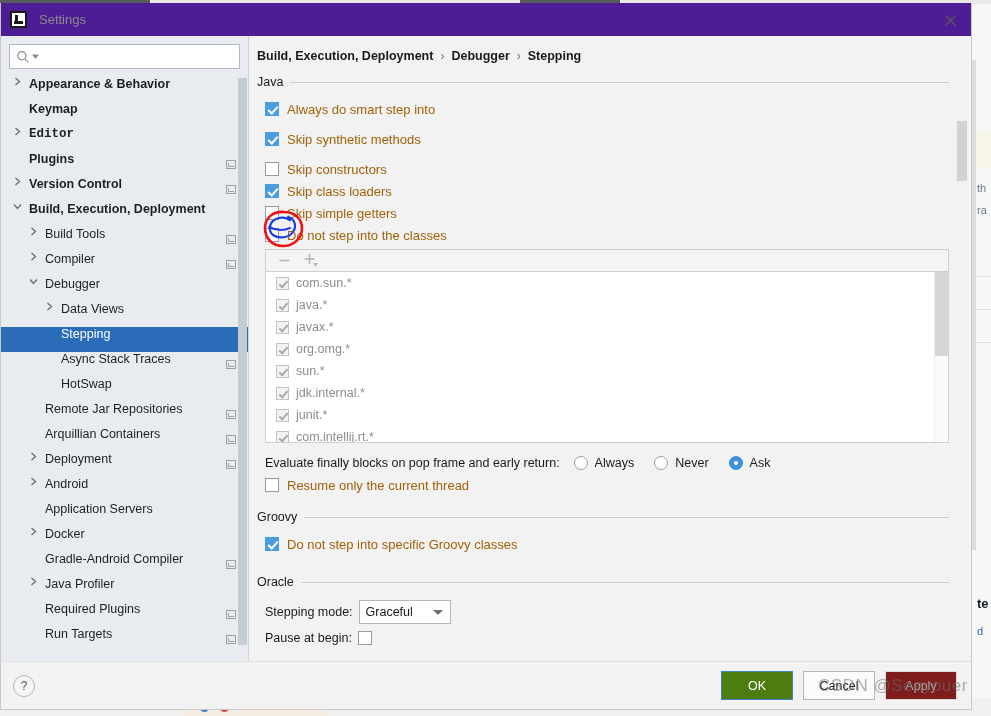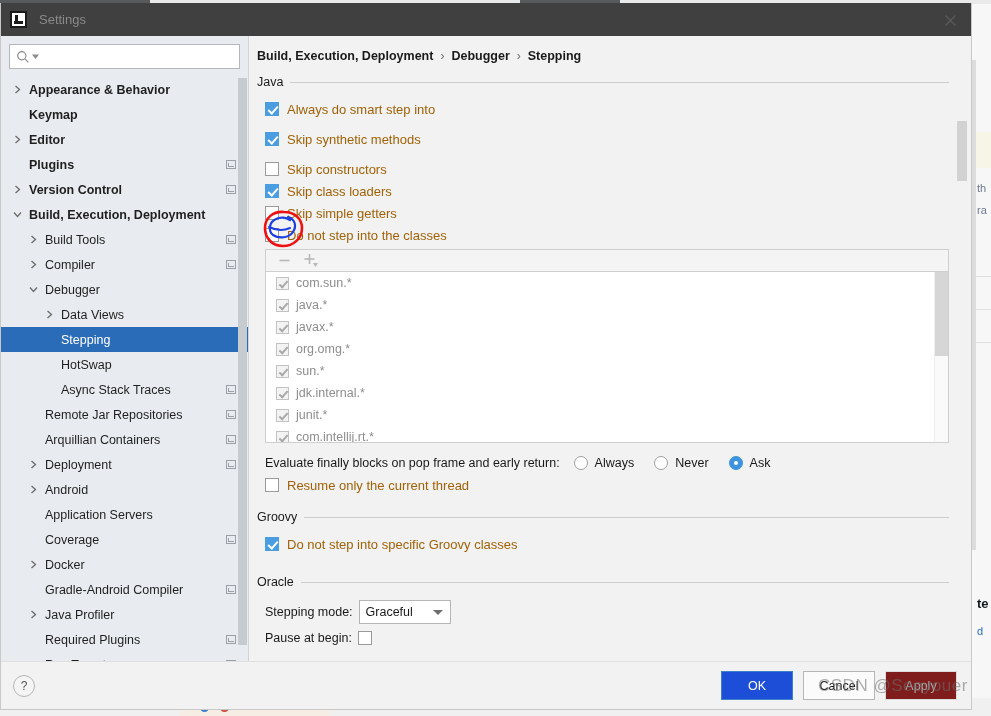--- a/index.html
+++ b/index.html
@@ -57,21 +57,21 @@
     width: 972px; height: 707px;
     background: #f2f2f2;
     border: 1px solid #c8c8c8;
     border-top: none;
     display: flex; flex-direction: column;
   }
 
   
   #titlebar {
     height: 33px; flex: 0 0 33px;
-    background: #404040;
+    background: #4c1d95;
     display: flex; align-items: center;
     padding: 0 0 0 9px;
     position: relative;
   }
   #ij-logo {
     width: 17px; height: 17px; flex: 0 0 17px;
     background: #ffffff;
     border: 2px solid #1a1a1a;
     position: relative;
   }
@@ -120,21 +120,21 @@
     border: none; outline: none; background: transparent;
     flex: 1 1 auto; font-size: 12px; font-family: "Liberation Sans", sans-serif;
     color: #222; padding: 0;
   }
   #tree {
     flex: 1 1 auto; overflow: hidden; position: relative;
     padding-top: 2px;
   }
   .tree-row {
     height: 25px;
-    display: flex; align-items: center;
+    display: flex; align-items: flex-start;
     padding-right: 18px;
     position: relative;
     white-space: nowrap;
   }
   .tree-row.selected { background: #2b6cb8; }
   .tree-row.selected .tree-label { color: #ffffff; }
   .tree-arrow {
     width: 16px; flex: 0 0 16px;
     display: flex; align-items: center; justify-content: center;
     color: #6b6b6b;
@@ -321,21 +321,21 @@
   #footer-buttons {
     margin-left: auto; display: flex; align-items: center; gap: 10px;
   }
   .btn {
     height: 29px; min-width: 72px;
     display: flex; align-items: center; justify-content: center;
     font-size: 12.5px;
     border: 1px solid #b6b6b6;
     background: #fbfbfb; color: #1a1a1a;
   }
-  .btn.primary { background: #1d4ed8; border-color: #3d82c8; color: #ffffff; min-width: 72px; }
+  .btn.primary { background: #4d7c0f; border-color: #3d82c8; color: #ffffff; min-width: 72px; }
   .btn.disabled { color: #a8a8a8; background: #7f1d1d; border-color: #dcdcdc; }
 
   
   #annotation {
     position: absolute; left: 262px; top: 208px;
     width: 44px; height: 42px;
     pointer-events: none;
     z-index: 40;
   }
 
@@ -413,21 +413,21 @@
           <div class="tree-row">
             <span class="tree-arrow" style="margin-left: 8px;"></span>
             <span class="tree-label bold" style="margin-left: 4px;">Keymap</span>
           </div>
           <div class="tree-row">
             <span class="tree-arrow" style="margin-left: 8px;">
               <svg width="9" height="9" viewBox="0 0 9 9">
                 <polyline points="2.5,1 6.5,4.5 2.5,8" fill="none" stroke="#6b6b6b" stroke-width="1.3"></polyline>
               </svg>
             </span>
-            <span class="tree-label bold" style="margin-left: 4px;">Editor</span>
+            <span class="tree-label bold" style="margin-left: 4px; font-family: Liberation Mono, monospace;">Editor</span>
           </div>
           <div class="tree-row">
             <span class="tree-arrow" style="margin-left: 8px;"></span>
             <span class="tree-label bold" style="margin-left: 4px;">Plugins</span>
             <span class="tree-badge"></span>
           </div>
           <div class="tree-row">
             <span class="tree-arrow" style="margin-left: 8px;">
               <svg width="9" height="9" viewBox="0 0 9 9">
                 <polyline points="2.5,1 6.5,4.5 2.5,8" fill="none" stroke="#6b6b6b" stroke-width="1.3"></polyline>
@@ -477,26 +477,26 @@
               </svg>
             </span>
             <span class="tree-label" style="margin-left: 4px;">Data Views</span>
           </div>
           <div class="tree-row selected">
             <span class="tree-arrow" style="margin-left: 40px;"></span>
             <span class="tree-label" style="margin-left: 4px;">Stepping</span>
           </div>
           <div class="tree-row">
             <span class="tree-arrow" style="margin-left: 40px;"></span>
+            <span class="tree-label" style="margin-left: 4px;">Async Stack Traces</span>
+            <span class="tree-badge"></span>
+          </div>
+          <div class="tree-row">
+            <span class="tree-arrow" style="margin-left: 40px;"></span>
             <span class="tree-label" style="margin-left: 4px;">HotSwap</span>
-          </div>
-          <div class="tree-row">
-            <span class="tree-arrow" style="margin-left: 40px;"></span>
-            <span class="tree-label" style="margin-left: 4px;">Async Stack Traces</span>
-            <span class="tree-badge"></span>
           </div>
           <div class="tree-row">
             <span class="tree-arrow" style="margin-left: 24px;"></span>
             <span class="tree-label" style="margin-left: 4px;">Remote Jar Repositories</span>
             <span class="tree-badge"></span>
           </div>
           <div class="tree-row">
             <span class="tree-arrow" style="margin-left: 24px;"></span>
             <span class="tree-label" style="margin-left: 4px;">Arquillian Containers</span>
             <span class="tree-badge"></span>
@@ -514,25 +514,20 @@
             <span class="tree-arrow" style="margin-left: 24px;">
               <svg width="9" height="9" viewBox="0 0 9 9">
                 <polyline points="2.5,1 6.5,4.5 2.5,8" fill="none" stroke="#6b6b6b" stroke-width="1.3"></polyline>
               </svg>
             </span>
             <span class="tree-label" style="margin-left: 4px;">Android</span>
           </div>
           <div class="tree-row">
             <span class="tree-arrow" style="margin-left: 24px;"></span>
             <span class="tree-label" style="margin-left: 4px;">Application Servers</span>
-          </div>
-          <div class="tree-row">
-            <span class="tree-arrow" style="margin-left: 24px;"></span>
-            <span class="tree-label" style="margin-left: 4px;">Coverage</span>
-            <span class="tree-badge"></span>
           </div>
           <div class="tree-row">
             <span class="tree-arrow" style="margin-left: 24px;">
               <svg width="9" height="9" viewBox="0 0 9 9">
                 <polyline points="2.5,1 6.5,4.5 2.5,8" fill="none" stroke="#6b6b6b" stroke-width="1.3"></polyline>
               </svg>
             </span>
             <span class="tree-label" style="margin-left: 4px;">Docker</span>
           </div>
           <div class="tree-row">

